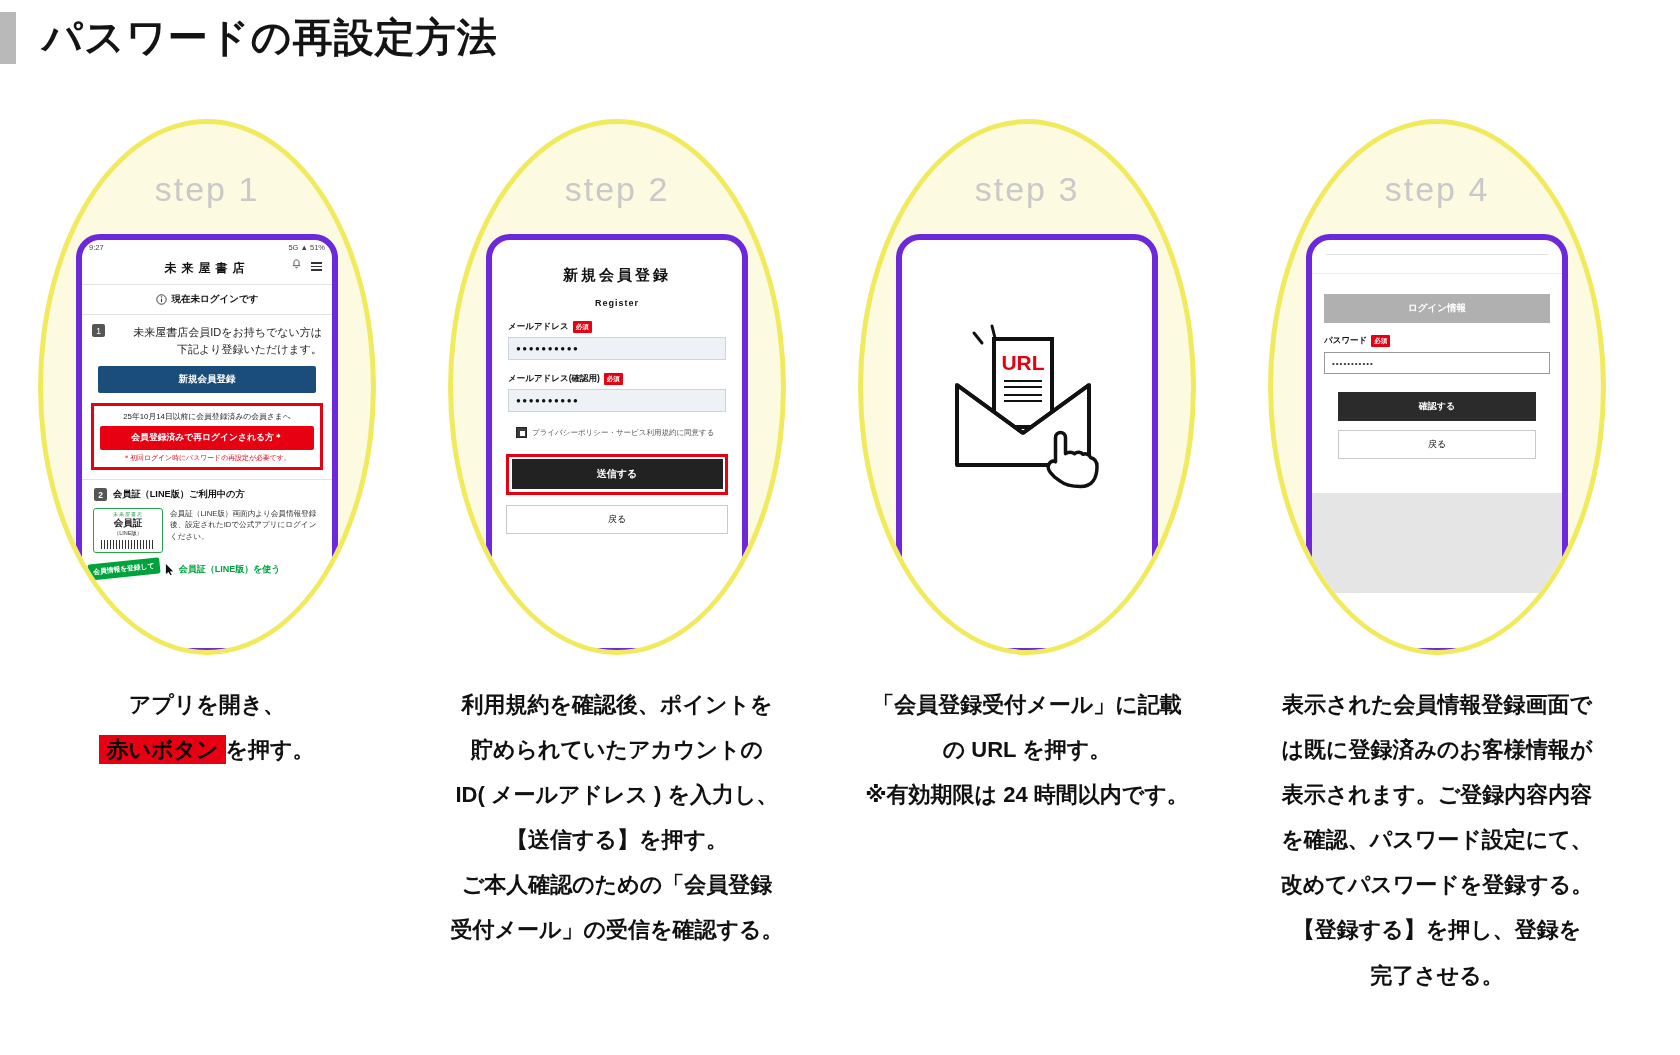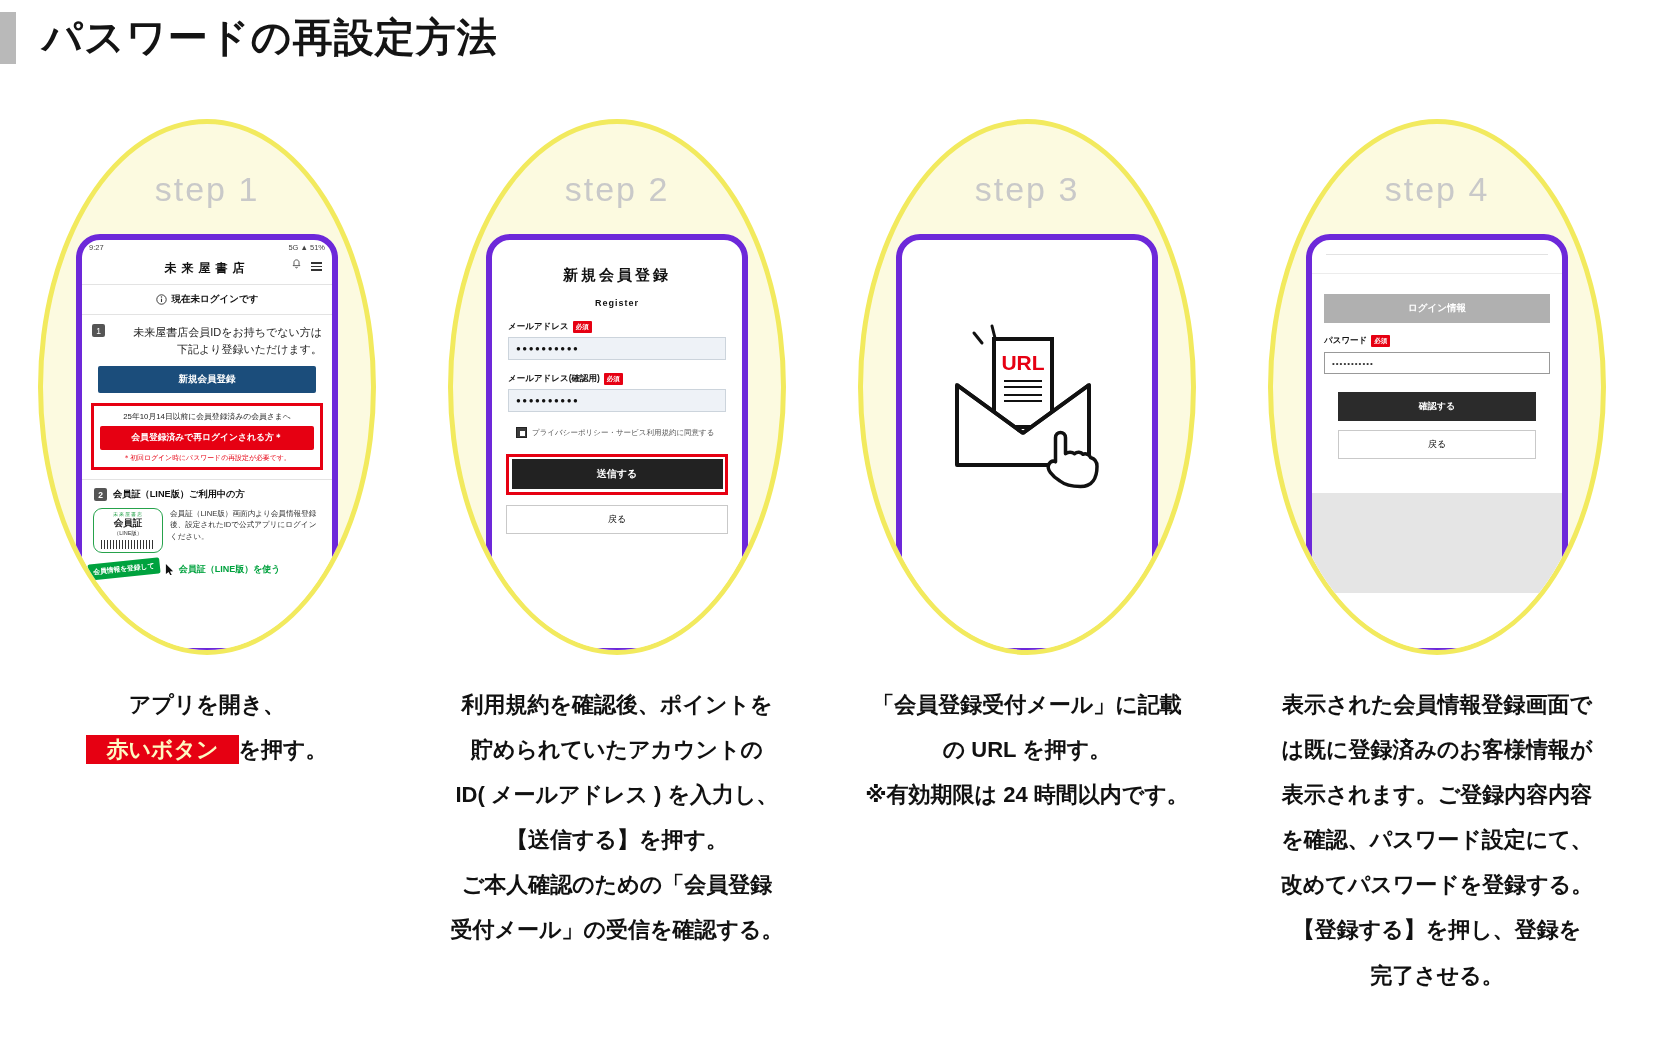--- a/index.html
+++ b/index.html
@@ -33,42 +33,42 @@
     overflow:hidden;
   }
 
   .prewrap { white-space: pre-line; }
 
   
   .caption {
     margin-top:27px; width:408px; text-align:center;
     font-size:22px; font-weight:700; line-height:2.05; color:#111;
   }
-  .caption-highlight { background:#e60012; color:#fef9c3; padding:2px 20px; }
+  .caption-highlight { background:#e60012; color:#000000; padding:2px 7px; }
 
   
   .p1-status { display:flex; justify-content:space-between; align-items:center; font-size:7.5px; color:#444; padding:3px 7px 1px; }
   .p1-nav { position:relative; text-align:center; padding:5px 0 7px; border-bottom:1px solid #e3e3e3; }
   .p1-store { font-size:12px; font-weight:700; letter-spacing:5px; }
   .p1-nav .bell { position:absolute; right:30px; top:5px; }
   .hamburger { position:absolute; right:10px; top:7px; }
   .hamburger i { display:block; width:11px; height:1.5px; background:#333; margin:2px 0; }
   .p1-alert { display:flex; justify-content:center; align-items:center; gap:5px; padding:8px 0; border-bottom:1px solid #e3e3e3; font-size:9.5px; font-weight:600; }
   .p1-sec1 { display:flex; gap:6px; align-items:flex-start; padding:9px 10px 0; }
   .num-badge { width:13px; height:13px; background:#555; color:#fff; font-size:8.5px; display:flex; align-items:center; justify-content:center; border-radius:2px; flex:0 0 13px; }
   .p1-sec1-text { flex:1; font-size:11px; line-height:1.55; text-align:right; color:#222; }
   .p1-bluebtn { margin:8px 16px 0; background:#1b4d7b; color:#fff; text-align:center; font-size:9.5px; font-weight:700; padding:7px 0; border-radius:2px; cursor:pointer; }
   .p1-redbox { margin:10px 9px 0; border:3px solid #e60012; padding:5px 6px 4px; }
   .p1-rednote { font-size:7.8px; text-align:center; color:#222; }
   .p1-redbtn { margin-top:4px; background:#e60012; color:#fff; text-align:center; font-size:8.8px; font-weight:700; padding:6px 12px; border-radius:2px; cursor:pointer; }
   .p1-redfoot { margin-top:3px; color:#e60012; font-size:6.9px; text-align:center; }
   .p1-divider { margin-top:9px; border-bottom:1px solid #e3e3e3; }
   .p1-sec2 { display:flex; align-items:center; gap:6px; padding:8px 12px 0; font-size:9.2px; font-weight:600; }
   .p1-cardrow { display:flex; gap:7px; padding:7px 11px 0; }
-  .line-card { flex:0 0 70px; width:70px; border:1.5px solid #26a24b; border-radius:9px; background:#fff; text-align:center; overflow:hidden; padding-bottom:3px; }
+  .line-card { flex:0 0 70px; width:70px; border:1.5px solid #26a24b; border-radius:3px; background:#fff; text-align:center; overflow:hidden; padding-bottom:3px; }
   .lc-store { font-size:5px; color:#26a24b; padding-top:2px; letter-spacing:1px; }
   .lc-title { font-size:9.5px; font-weight:700; color:#222; }
   .lc-sub { font-size:5.5px; color:#333; }
   .lc-barcode { height:9px; margin:3px 7px 0; background:repeating-linear-gradient(90deg,#333 0 1px,transparent 1px 3px); }
   .p1-sec2-text { font-size:7.6px; line-height:1.5; color:#333; }
   .p1-bottomrow { display:flex; align-items:center; gap:5px; margin-top:8px; padding:0 6px; }
   .green-ribbon { background:#00a23e; color:#fff; font-size:6.8px; font-weight:700; padding:3px 5px; border-radius:2px; transform:rotate(-6deg); box-shadow:0 0 0 1.5px #fff; white-space:nowrap; }
   .green-link { color:#00a23e; font-weight:700; font-size:9px; white-space:nowrap; cursor:pointer; }
 
   

